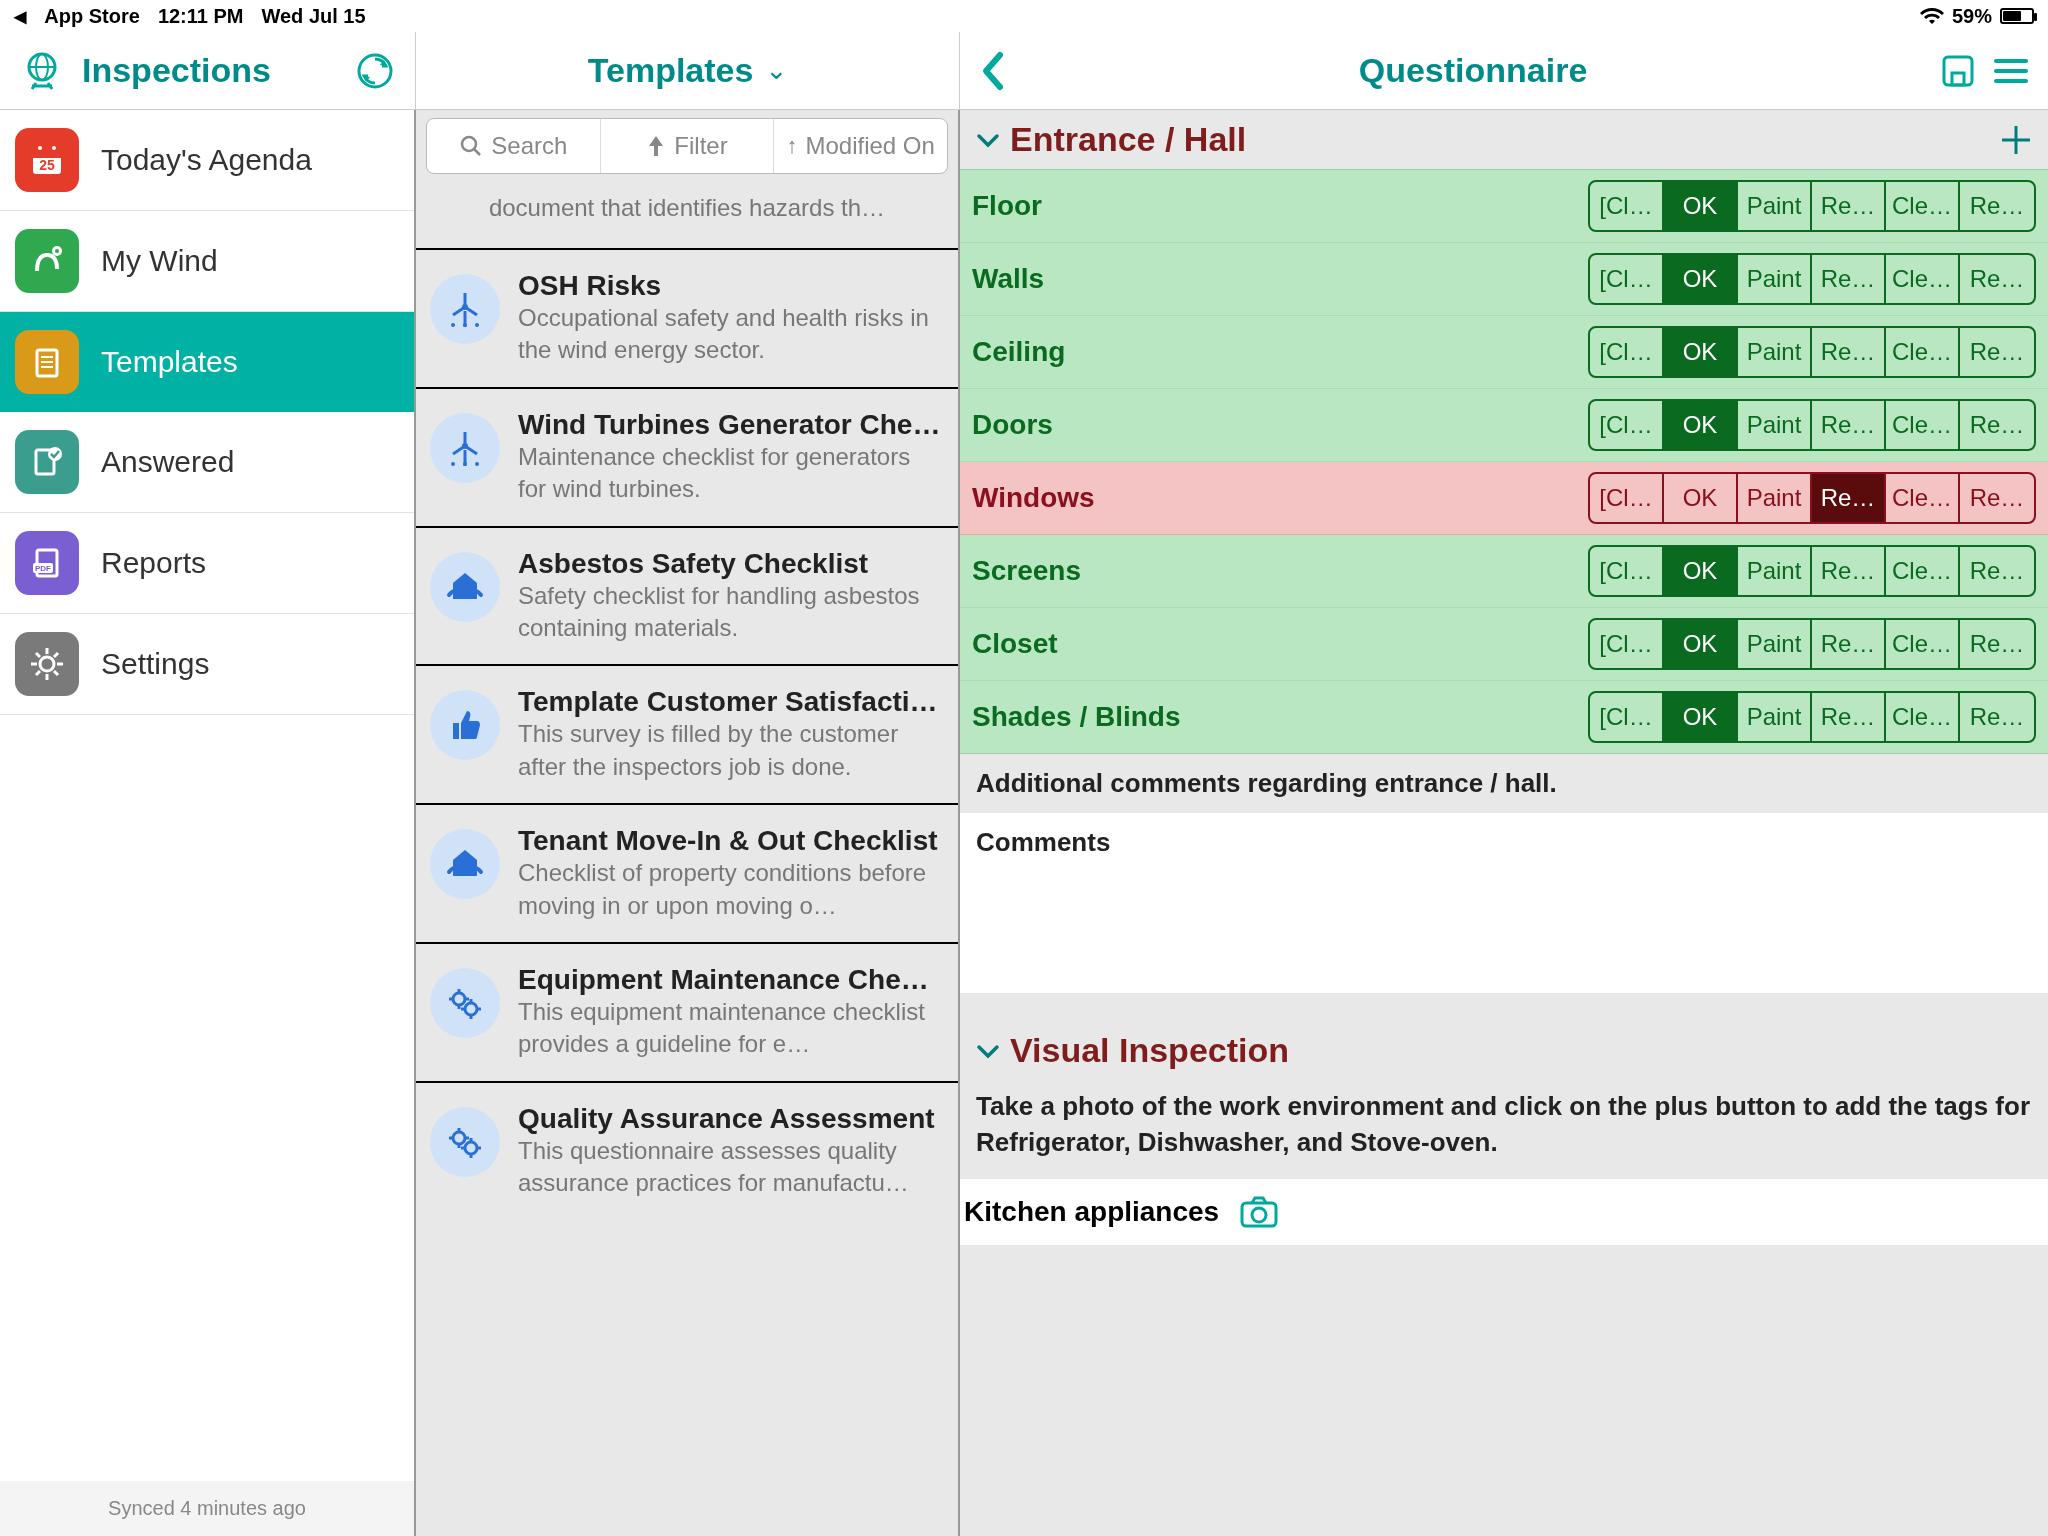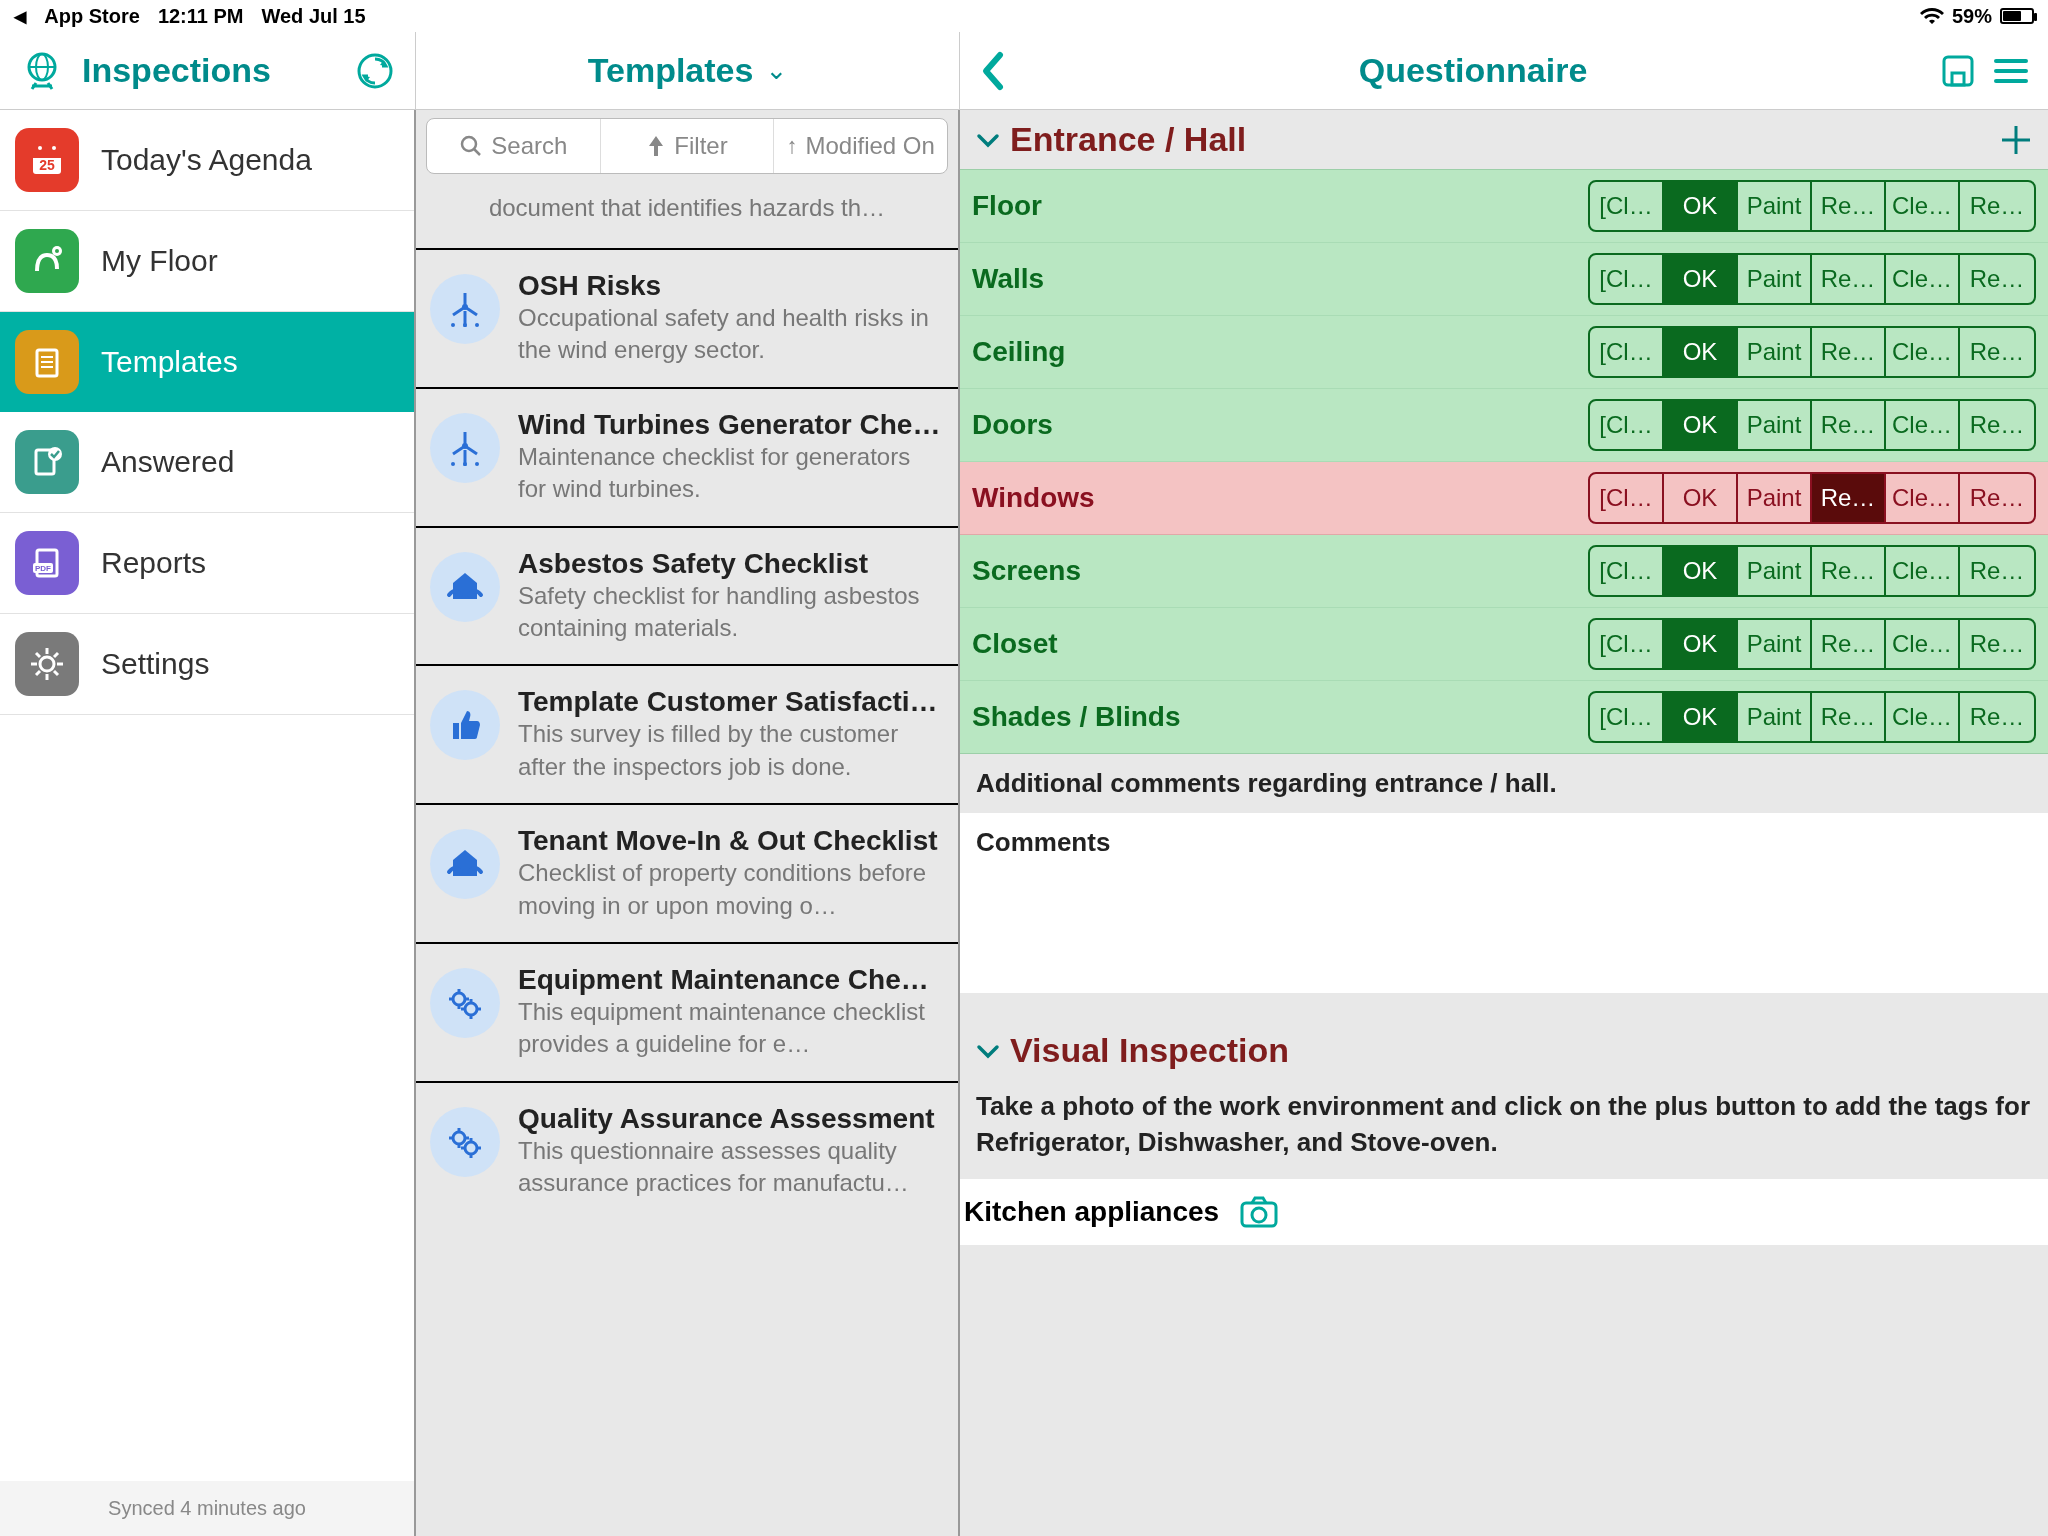--- a/index.html
+++ b/index.html
@@ -163,21 +163,21 @@
       <span>Today's Agenda</span>
     </div>
     <div class="nav-item">
       <div class="nav-icon green">
         <svg width="40" height="40" viewBox="0 0 40 40">
             <path d="M10 30 Q10 14 20 14 Q30 14 30 28" fill="none" stroke="#fff" stroke-width="4"></path>
             <circle cx="30" cy="10" r="5" fill="#fff"></circle>
             <circle cx="30" cy="10" r="2" fill="#2fa84f"></circle>
           </svg>
       </div>
-      <span>My Floor</span>
+      <span>My Wind</span>
     </div>
     <div class="nav-item active">
       <div class="nav-icon amber">
         <svg width="40" height="40" viewBox="0 0 40 40">
             <rect x="10" y="8" width="20" height="26" rx="2" fill="none" stroke="#fff" stroke-width="3"></rect>
             <line x1="14" y1="15" x2="26" y2="15" stroke="#fff" stroke-width="2"></line>
             <line x1="14" y1="20" x2="26" y2="20" stroke="#fff" stroke-width="2"></line>
             <line x1="14" y1="25" x2="26" y2="25" stroke="#fff" stroke-width="2"></line>
           </svg>
       </div>

